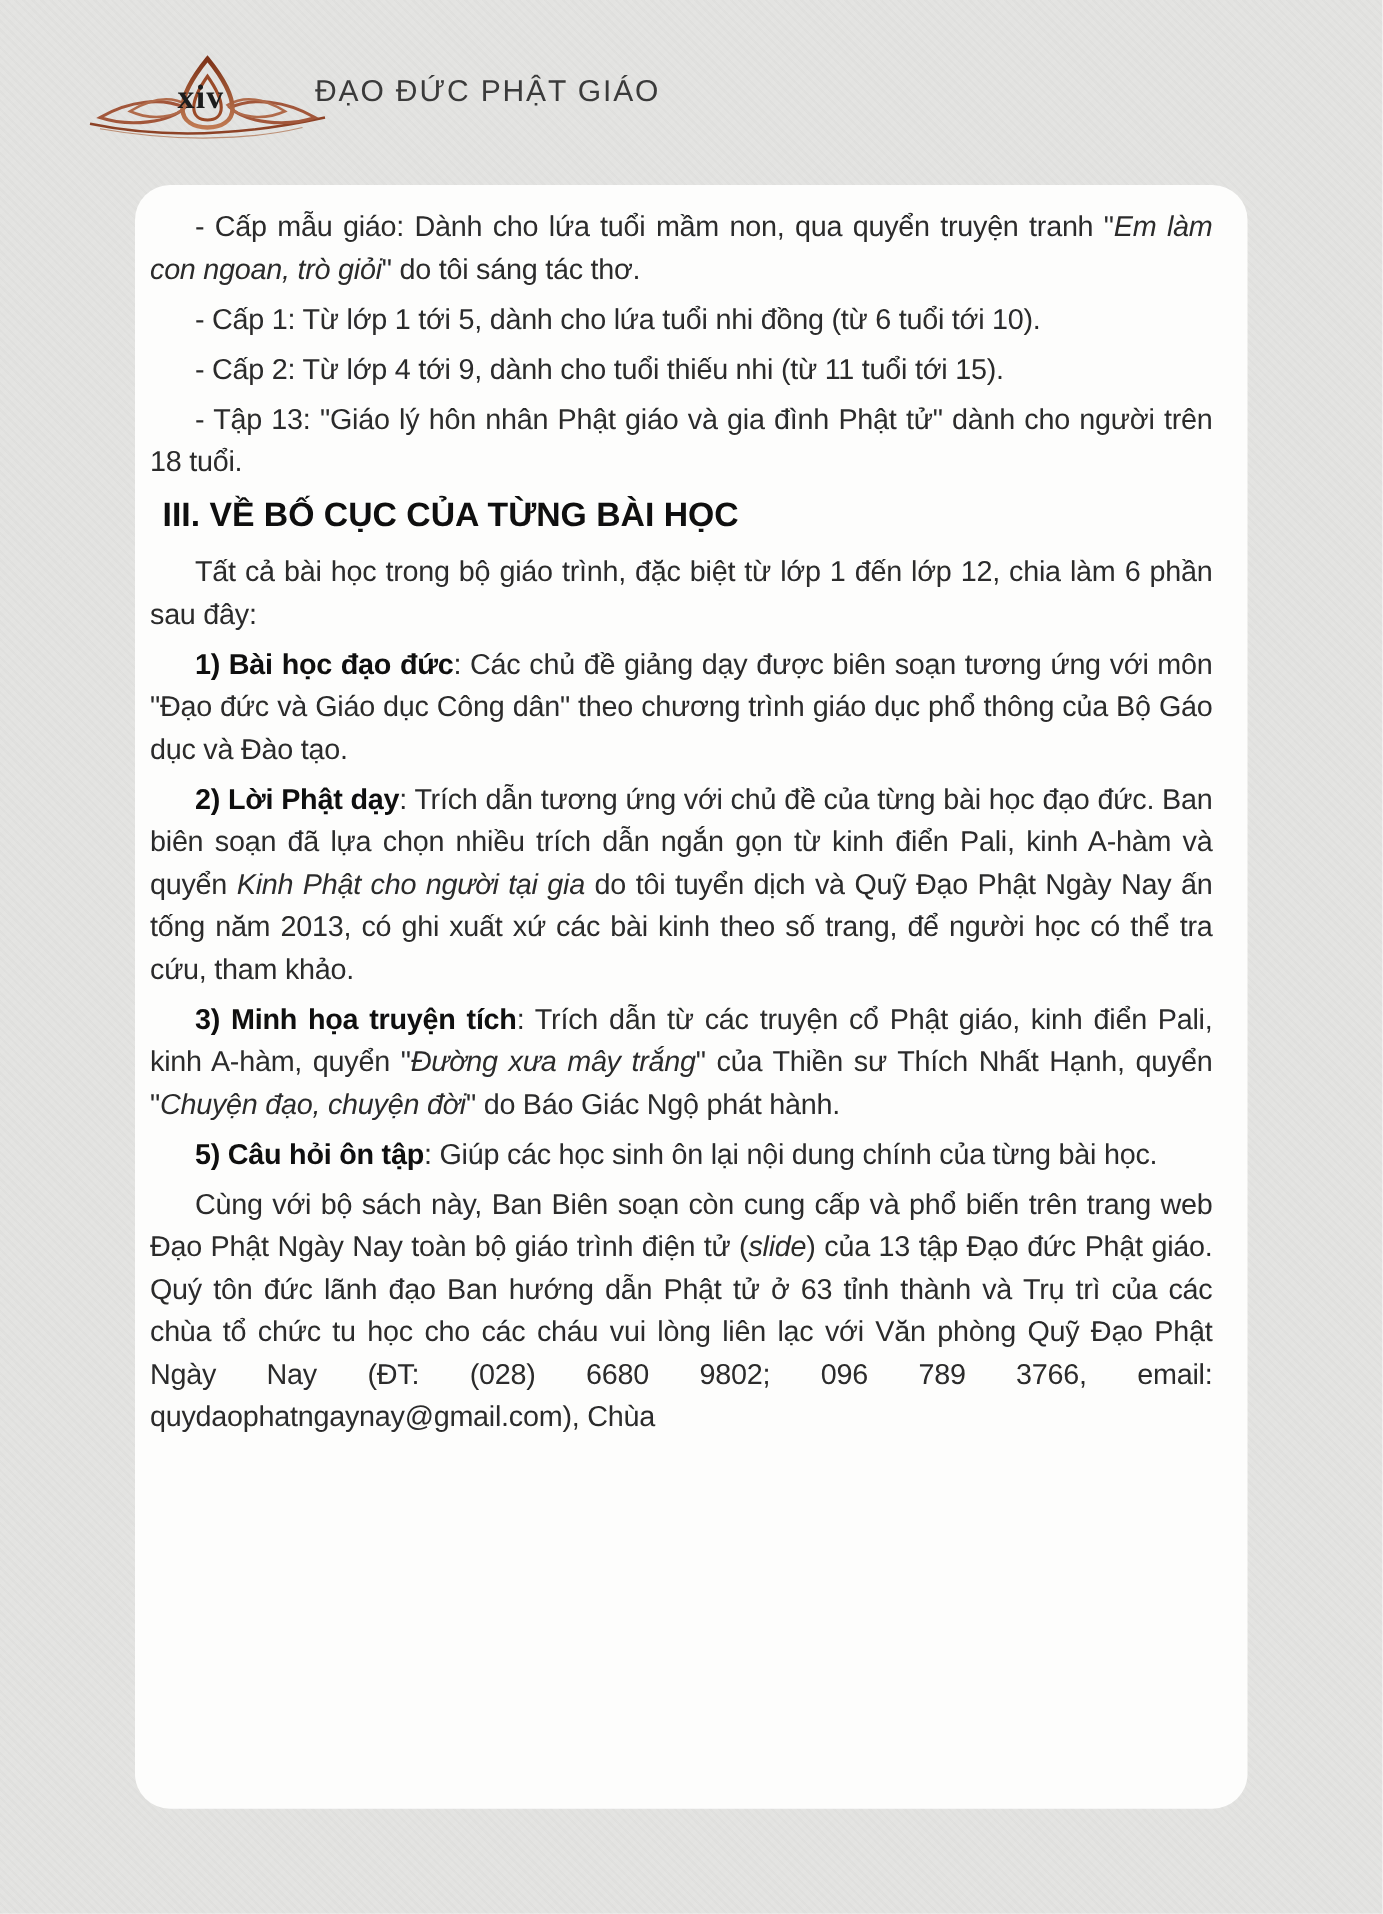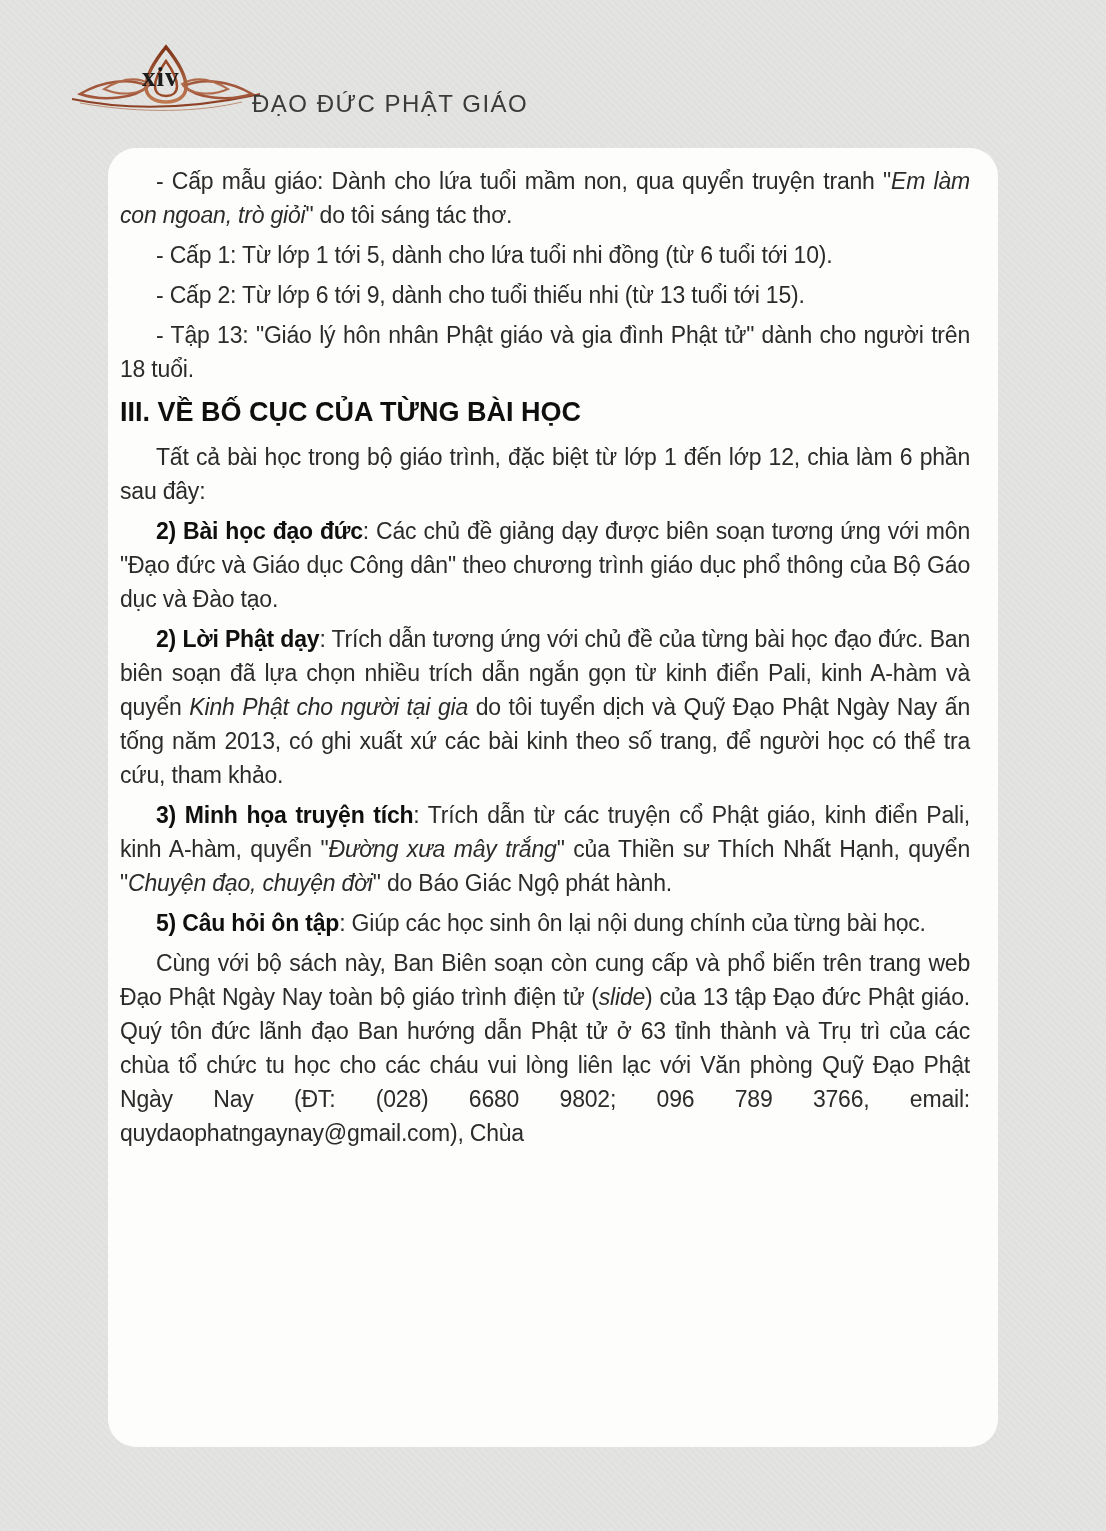--- a/index.html
+++ b/index.html
@@ -37,21 +37,21 @@
     top: 20px;
     font-family: "Liberation Serif", serif;
     font-weight: 700;
     font-size: 27px;
     color: #1c1c1c;
     letter-spacing: 1px;
   }
   .page-title {
     position: absolute;
     left: 252px;
-    top: 90px;
+    top: 60px;
     margin: 0;
     font-size: 24px;
     font-weight: 400;
     letter-spacing: 1.5px;
     color: #3a3a3a;
     text-align: right;
   }
 
   
   .card {
@@ -69,21 +69,21 @@
   .paragraphs p.body {
     margin: 0 16px 6px 0;
     font-size: 23px;
     line-height: 34px;
     letter-spacing: -0.2px;
     color: #2b2b2b;
     text-align: justify;
     text-indent: 36px;
   }
   .paragraphs h2.heading {
-    margin: 8px 0 10px 0;
+    margin: 8px 0 10px 10px;
     font-size: 27px;
     line-height: 36px;
     font-weight: 700;
     color: #151515;
     letter-spacing: 0;
     text-indent: 0;
   }
   .run-normal { font-style: normal; font-weight: inherit; }
   .run-bold   { font-weight: 700; color: #0f0f0f; }
   .run-italic { font-style: italic; }
@@ -115,23 +115,23 @@
     </svg>
     <span class="page-number">xiv</span>
   </div>
   <h1 class="page-title">ĐẠO ĐỨC PHẬT GIÁO</h1>
 </header>
 
 <main class="card">
   <div class="paragraphs">
       <p class="body"><span class="run-normal">- Cấp mẫu giáo: Dành cho lứa tuổi mầm non, qua quyển truyện tranh "</span><span class="run-italic">Em làm con ngoan, trò giỏi</span><span class="run-normal">" do tôi sáng tác thơ.</span></p>
       <p class="body"><span class="run-normal">- Cấp 1: Từ lớp 1 tới 5, dành cho lứa tuổi nhi đồng (từ 6 tuổi tới 10).</span></p>
-      <p class="body"><span class="run-normal">- Cấp 2: Từ lớp 6 tới 9, dành cho tuổi thiếu nhi (từ 13 tuổi tới 15).</span></p>
+      <p class="body"><span class="run-normal">- Cấp 2: Từ lớp 4 tới 9, dành cho tuổi thiếu nhi (từ 11 tuổi tới 15).</span></p>
       <p class="body"><span class="run-normal">- Tập 13: "Giáo lý hôn nhân Phật giáo và gia đình Phật tử" dành cho người trên 18 tuổi.</span></p>
       <h2 class="heading"><span class="run-bold">III. VỀ BỐ CỤC CỦA TỪNG BÀI HỌC</span></h2>
       <p class="body"><span class="run-normal">Tất cả bài học trong bộ giáo trình, đặc biệt từ lớp 1 đến lớp 12, chia làm 6 phần sau đây:</span></p>
-      <p class="body"><span class="run-bold">2) Bài học đạo đức</span><span class="run-normal">: Các chủ đề giảng dạy được biên soạn tương ứng với môn "Đạo đức và Giáo dục Công dân" theo chương trình giáo dục phổ thông của Bộ Gáo dục và Đào tạo.</span></p>
+      <p class="body"><span class="run-bold">1) Bài học đạo đức</span><span class="run-normal">: Các chủ đề giảng dạy được biên soạn tương ứng với môn "Đạo đức và Giáo dục Công dân" theo chương trình giáo dục phổ thông của Bộ Gáo dục và Đào tạo.</span></p>
       <p class="body"><span class="run-bold">2) Lời Phật dạy</span><span class="run-normal">: Trích dẫn tương ứng với chủ đề của từng bài học đạo đức. Ban biên soạn đã lựa chọn nhiều trích dẫn ngắn gọn từ kinh điển Pali, kinh A-hàm và quyển </span><span class="run-italic">Kinh Phật cho người tại gia</span><span class="run-normal"> do tôi tuyển dịch và Quỹ Đạo Phật Ngày Nay ấn tống năm 2013, có ghi xuất xứ các bài kinh theo số trang, để người học có thể tra cứu, tham khảo.</span></p>
       <p class="body"><span class="run-bold">3) Minh họa truyện tích</span><span class="run-normal">: Trích dẫn từ các truyện cổ Phật giáo, kinh điển Pali, kinh A-hàm, quyển "</span><span class="run-italic">Đường xưa mây trắng</span><span class="run-normal">" của Thiền sư Thích Nhất Hạnh, quyển "</span><span class="run-italic">Chuyện đạo, chuyện đời</span><span class="run-normal">" do Báo Giác Ngộ phát hành.</span></p>
       <p class="body"><span class="run-bold">5) Câu hỏi ôn tập</span><span class="run-normal">: Giúp các học sinh ôn lại nội dung chính của từng bài học.</span></p>
       <p class="body"><span class="run-normal">Cùng với bộ sách này, Ban Biên soạn còn cung cấp và phổ biến trên trang web Đạo Phật Ngày Nay toàn bộ giáo trình điện tử (</span><span class="run-italic">slide</span><span class="run-normal">) của 13 tập Đạo đức Phật giáo. Quý tôn đức lãnh đạo Ban hướng dẫn Phật tử ở 63 tỉnh thành và Trụ trì của các chùa tổ chức tu học cho các cháu vui lòng liên lạc với Văn phòng Quỹ Đạo Phật Ngày Nay (ĐT: (028) 6680 9802; 096 789 3766, email: quydaophatngaynay@gmail.com), Chùa</span></p>
     </div>
 </main>
 
 </body></html>

